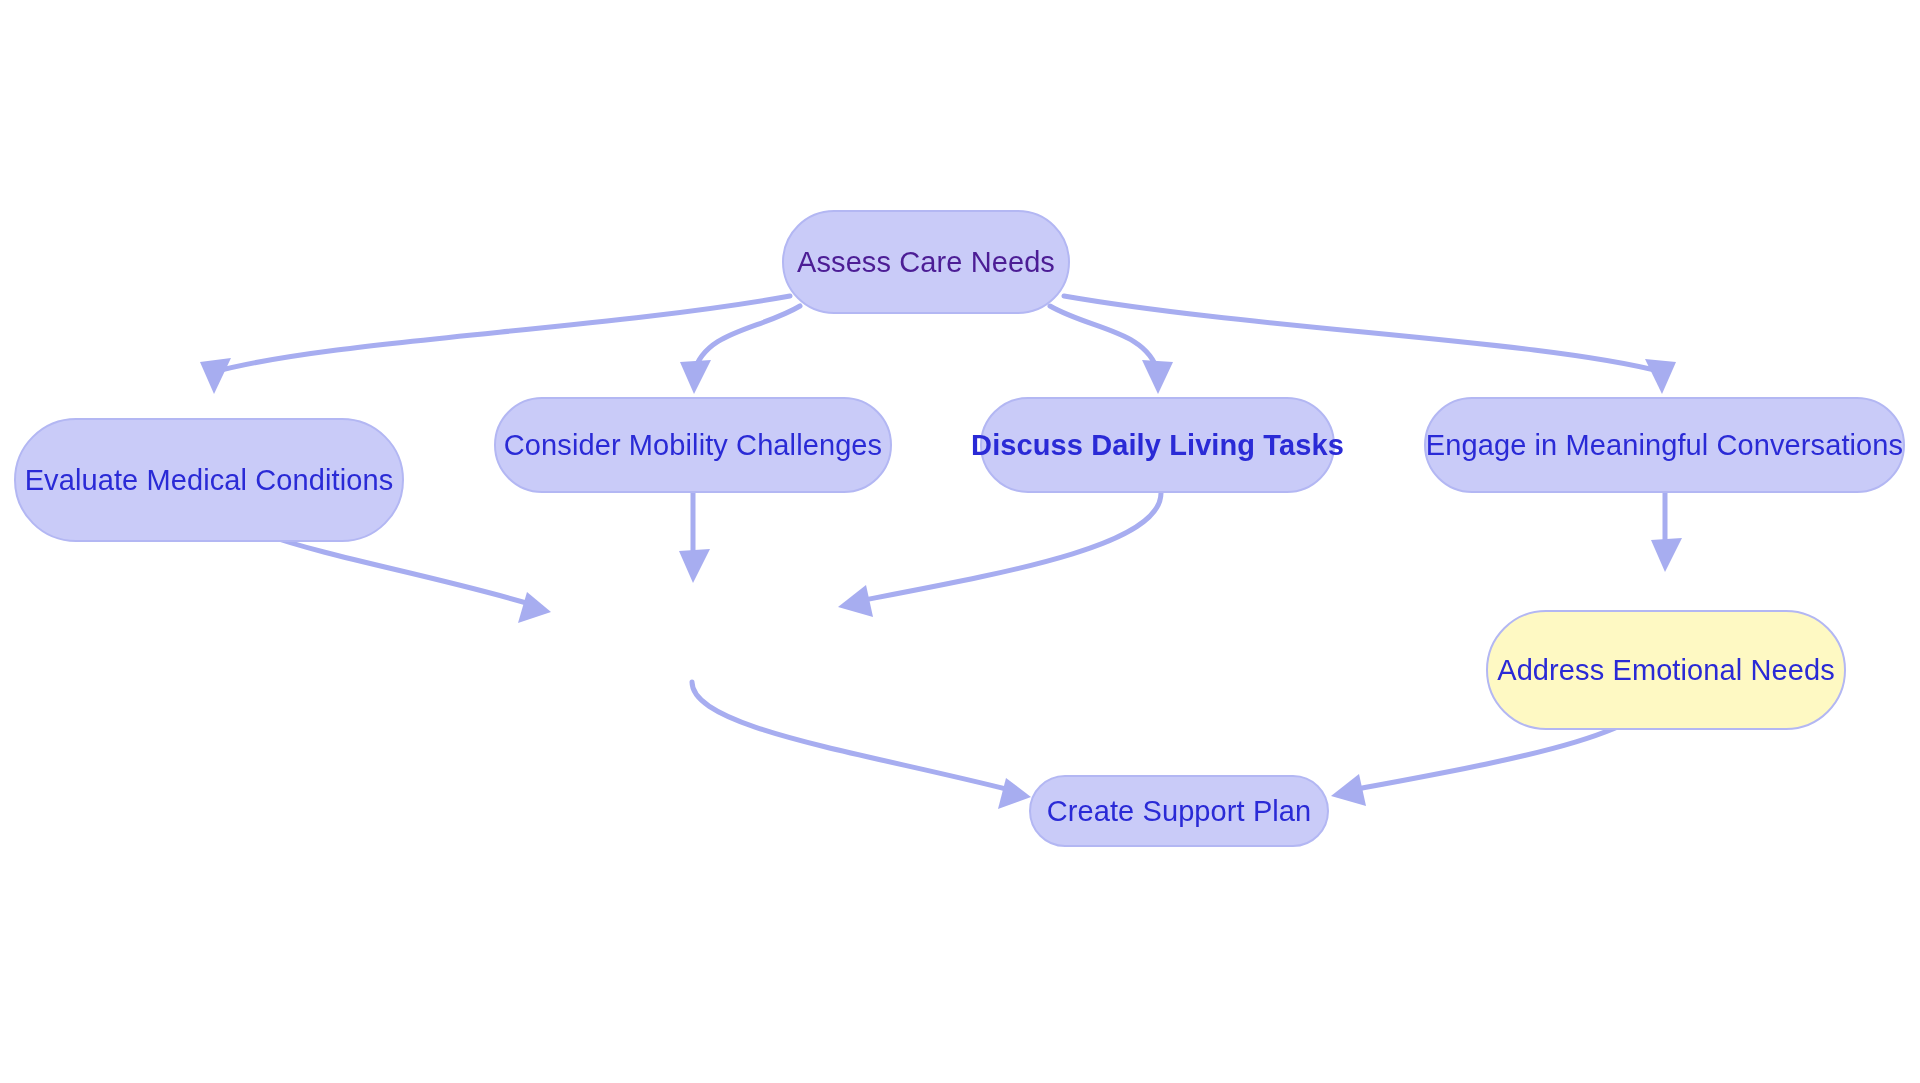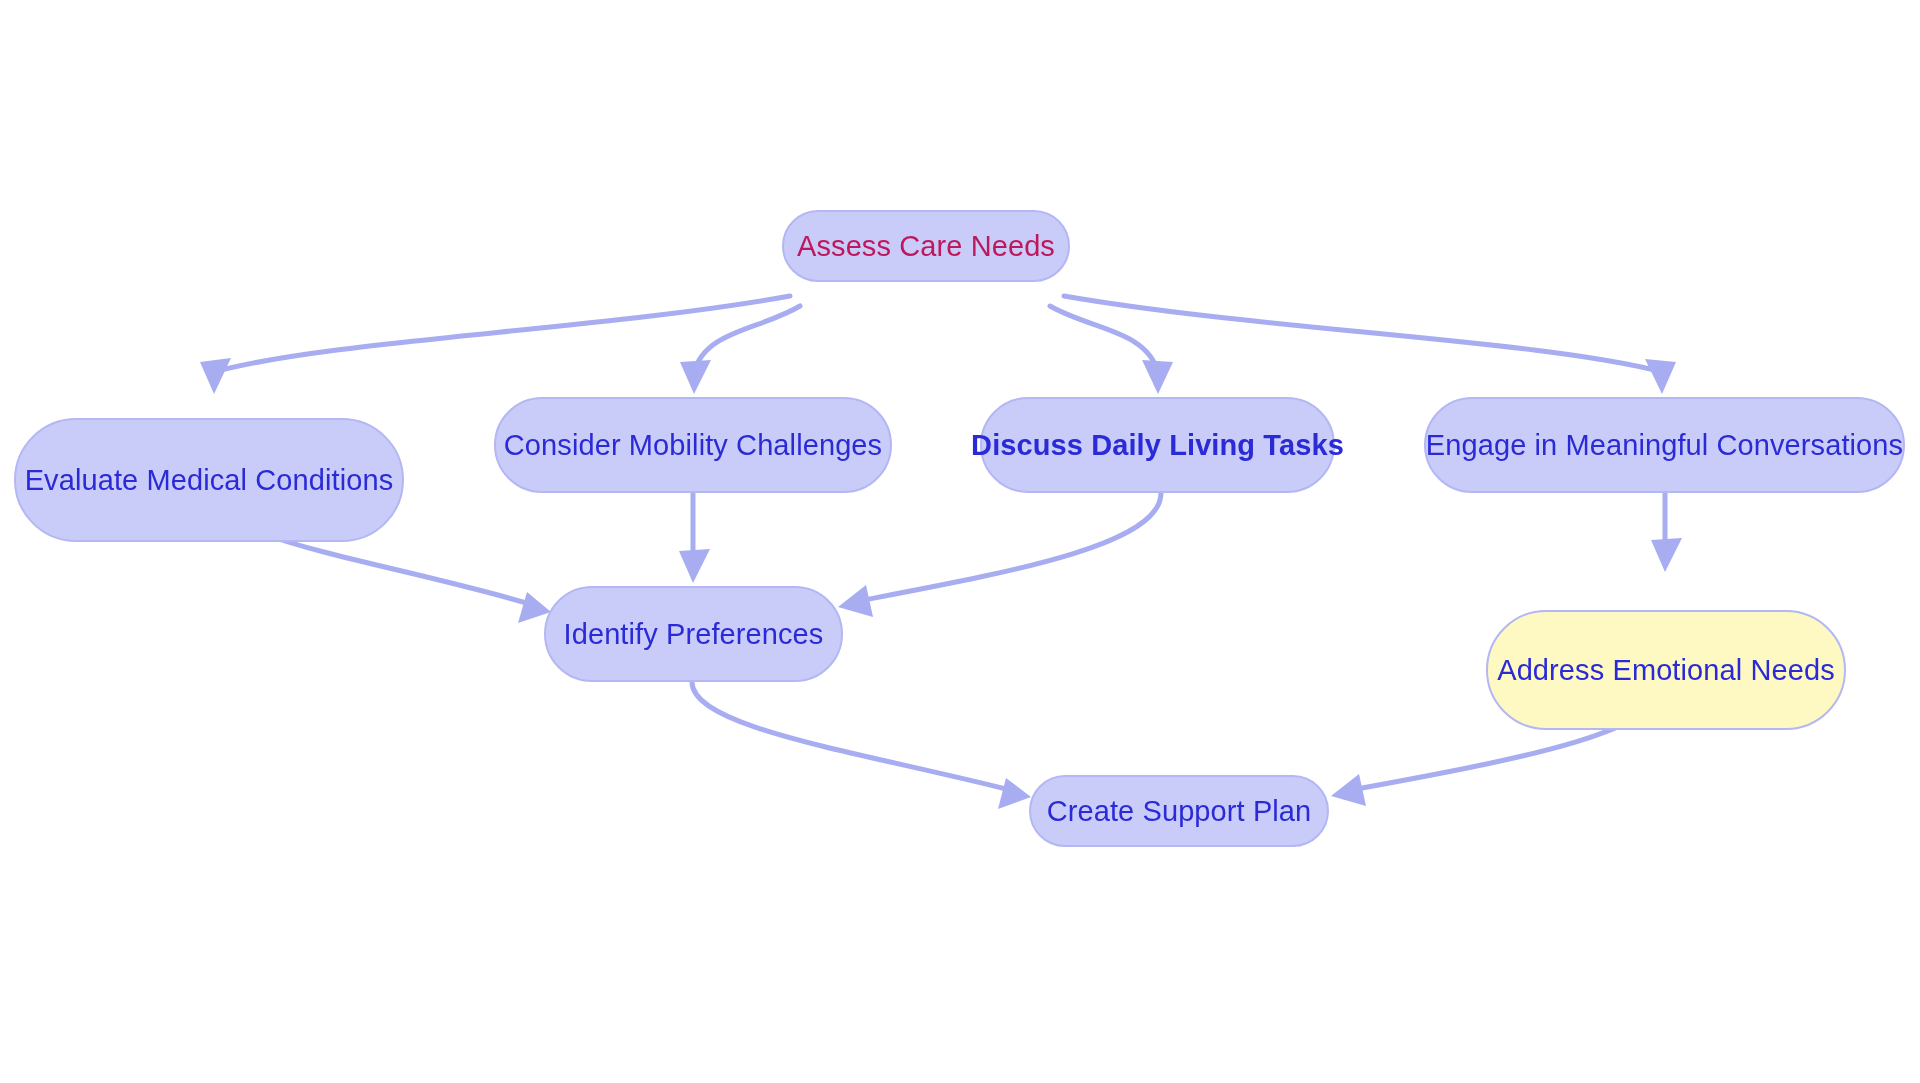--- a/index.html
+++ b/index.html
@@ -111,38 +111,35 @@
         <path class="edge-path" d="M 692,682 C 692,728 860,752 1010,790" stroke="#a7adf0"></path>
         <path class="edge-arrow" d="M 1031,797 L 998,809 L 1006,778 Z" fill="#a7adf0"></path>
       </g>
       <g>
         <path class="edge-path" d="M 1665,682 C 1665,735 1500,762 1352,790" stroke="#a7adf0"></path>
         <path class="edge-arrow" d="M 1331,796 L 1359,774 L 1366,806 Z" fill="#a7adf0"></path>
       </g>
     </svg>
 
   <div id="node-layer">
-      <div class="flow-node" style="left: 782px; top: 210px; width: 288px; height: 72px; background: rgb(201, 203, 248); border-color: rgb(179, 183, 243); color: #be185d;">
+      <div class="flow-node" style="left: 782px; top: 210px; width: 288px; height: 104px; background: rgb(201, 203, 248); border-color: rgb(179, 183, 243); color: #4c1d95;">
         <span class="node-label">Assess Care Needs</span>
       </div>
       <div class="flow-node" style="left: 14px; top: 397px; width: 390px; height: 124px; background: rgb(201, 203, 248); border-color: rgb(179, 183, 243); color: rgb(42, 42, 214); margin-top: 21px;">
         <span class="node-label">Evaluate Medical Conditions</span>
       </div>
       <div class="flow-node" style="left: 494px; top: 397px; width: 398px; height: 96px; background: rgb(201, 203, 248); border-color: rgb(179, 183, 243); color: rgb(42, 42, 214);">
         <span class="node-label">Consider Mobility Challenges</span>
       </div>
       <div class="flow-node" style="left: 980px; top: 397px; width: 355px; height: 96px; background: rgb(201, 203, 248); border-color: rgb(179, 183, 243); color: rgb(42, 42, 214); font-weight: bold;">
         <span class="node-label">Discuss Daily Living Tasks</span>
       </div>
       <div class="flow-node" style="left: 1424px; top: 397px; width: 481px; height: 96px; background: rgb(201, 203, 248); border-color: rgb(179, 183, 243); color: rgb(42, 42, 214);">
         <span class="node-label">Engage in Meaningful Conversations</span>
       </div>
-      <div class="flow-node" style="left: 544px; top: 586px; width: 299px; height: 96px; background: rgb(201, 203, 248); border-color: rgb(179, 183, 243); color: rgb(42, 42, 214);">
-        <span class="node-label">Identify Preferences</span>
-      </div>
       <div class="flow-node" style="left: 1486px; top: 610px; width: 360px; height: 120px; background: #fef9c3; border-color: rgb(179, 183, 243); color: rgb(42, 42, 214);">
         <span class="node-label">Address Emotional Needs</span>
       </div>
       <div class="flow-node" style="left: 1029px; top: 775px; width: 300px; height: 72px; background: rgb(201, 203, 248); border-color: rgb(179, 183, 243); color: rgb(42, 42, 214);">
         <span class="node-label">Create Support Plan</span>
       </div>
     </div>
 
 </div>
 

